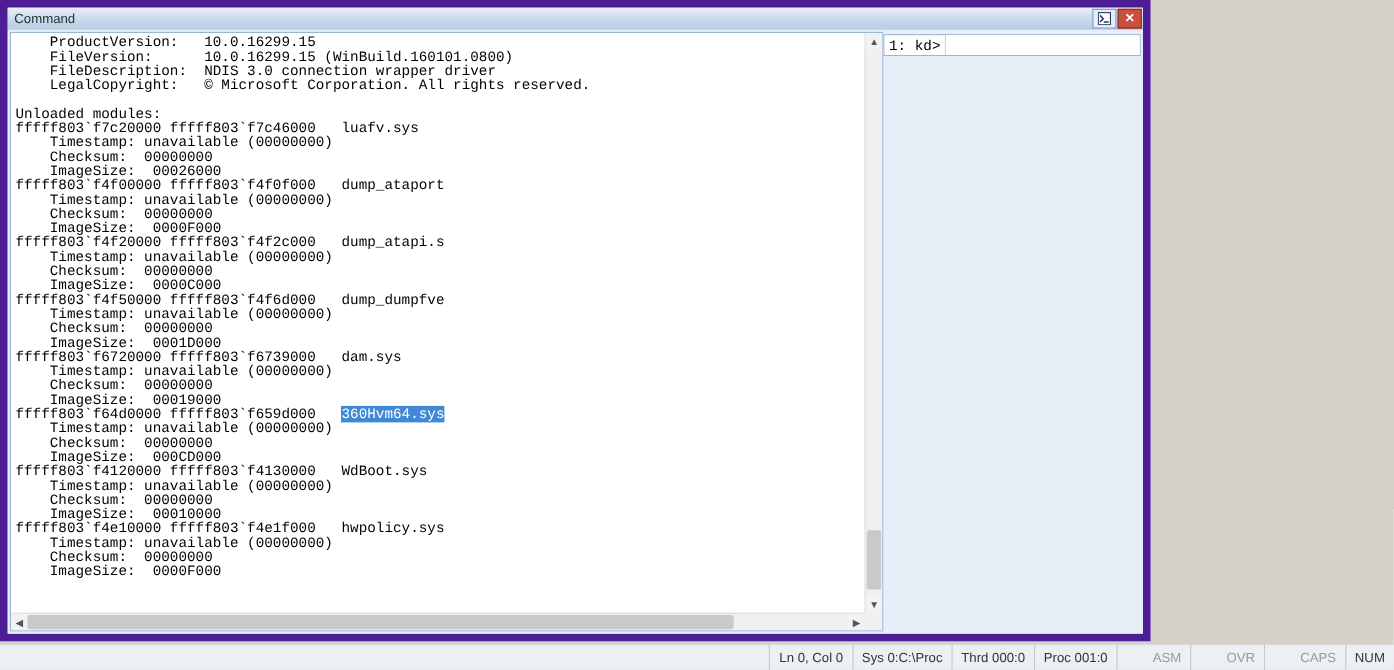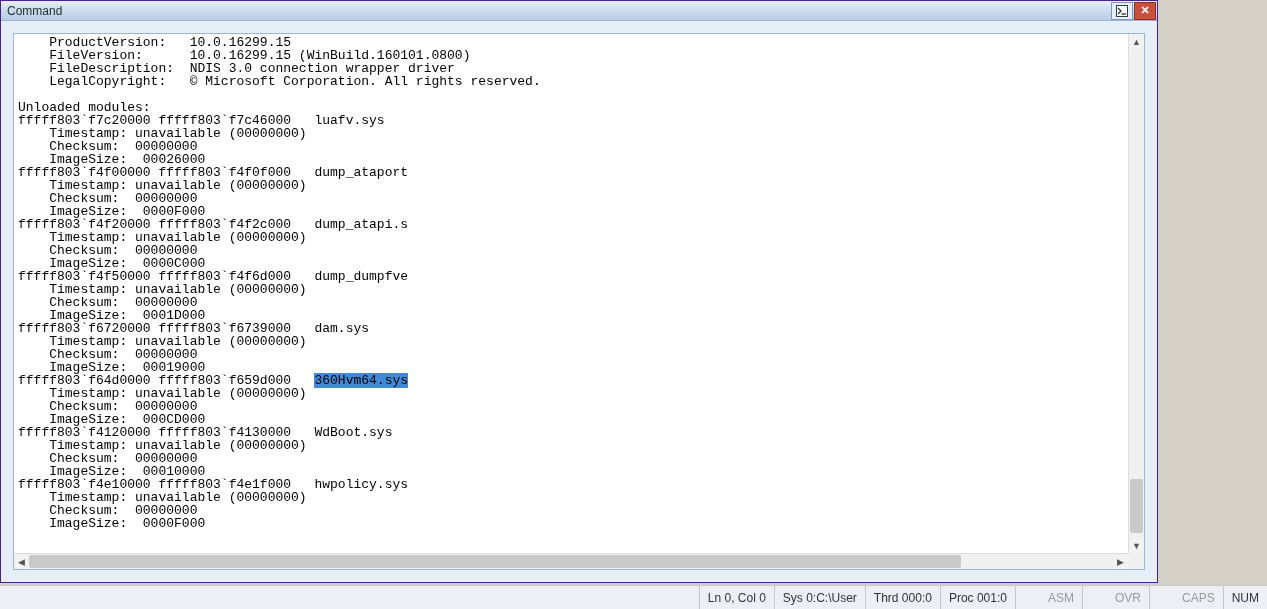--- a/index.html
+++ b/index.html
@@ -8,23 +8,23 @@
     font-size: 12px;
     background: #d4d0c8;
     width: 1267px;
     height: 609px;
     overflow: hidden;
     position: relative;
   }
   .window {
     position: absolute;
     left: 0; top: 0;
-    width: 1158px;
+    width: 1046px;
     height: 583px;
-    border: 1px solid #4c1d95;
+    border: 7px solid #4c1d95;
     background: #fff;
     display: flex;
     flex-direction: column;
   }
   .titlebar {
     height: 20px;
     background: linear-gradient(to bottom, #e8eff9 0%, #cddbed 50%, #b9cde6 100%);
     border-bottom: 1px solid #9db5d5;
     display: flex;
     align-items: center;
@@ -47,21 +47,21 @@
     color: #fff;
     border: 1px solid #8a2f22;
   }
   .titlebar .tb-close span { font-weight: bold; font-size: 11px; }
   .titlebar svg { width: 12px; height: 12px; }
 
   .content-area {
     flex: 1;
     display: flex;
     flex-direction: row;
-    padding: 12px;
+    padding: 2px;
     background: #e6eef8;
   }
   .output-wrap {
     flex: 1;
     background: #fff;
     border: 1px solid #9db5d5;
     position: relative;
     overflow: hidden;
   }
   .output {
@@ -136,21 +136,21 @@
     flex: 1;
     border: none;
     outline: none;
     font-family: Consolas, "Courier New", monospace;
     font-size: 13px;
     padding: 0 4px;
   }
 
   .highlight {
     background: #3f89d6;
-    color: #000000;
+    color: #ffffff;
   }
 
   .statusbar {
     position: absolute;
     left: 0; right: 0; bottom: 0;
     height: 24px;
     background: #ecf0f5;
     border-top: 1px solid #c7c7c7;
     display: flex;
     align-items: stretch;
@@ -238,26 +238,30 @@
       <div class="scrollbar-h">
         <div class="arrow">◀</div>
         <div class="track">
           <div class="thumb"></div>
         </div>
         <div class="arrow">▶</div>
       </div>
       <div class="corner"></div>
     </div>
 
+    <div class="prompt-wrap">
+      <div class="prompt-label">1: kd&gt;</div>
+      <input class="prompt-input" type="text" value="" style="">
+    </div>
   </div>
 </div>
 
 <div class="statusbar">
   <div class="sb-spacer"></div>
   <div class="sb-cell">Ln 0, Col 0</div>
-  <div class="sb-cell">Sys 0:C:\User</div>
+  <div class="sb-cell">Sys 0:C:\Proc</div>
   <div class="sb-cell">Thrd 000:0</div>
   <div class="sb-cell">Proc 001:0</div>
   <div class="sb-cell sb-dim">ASM</div>
   <div class="sb-cell sb-dim">OVR</div>
   <div class="sb-cell sb-dim">CAPS</div>
   <div class="sb-cell">NUM</div>
 </div>
 
 </body></html>

